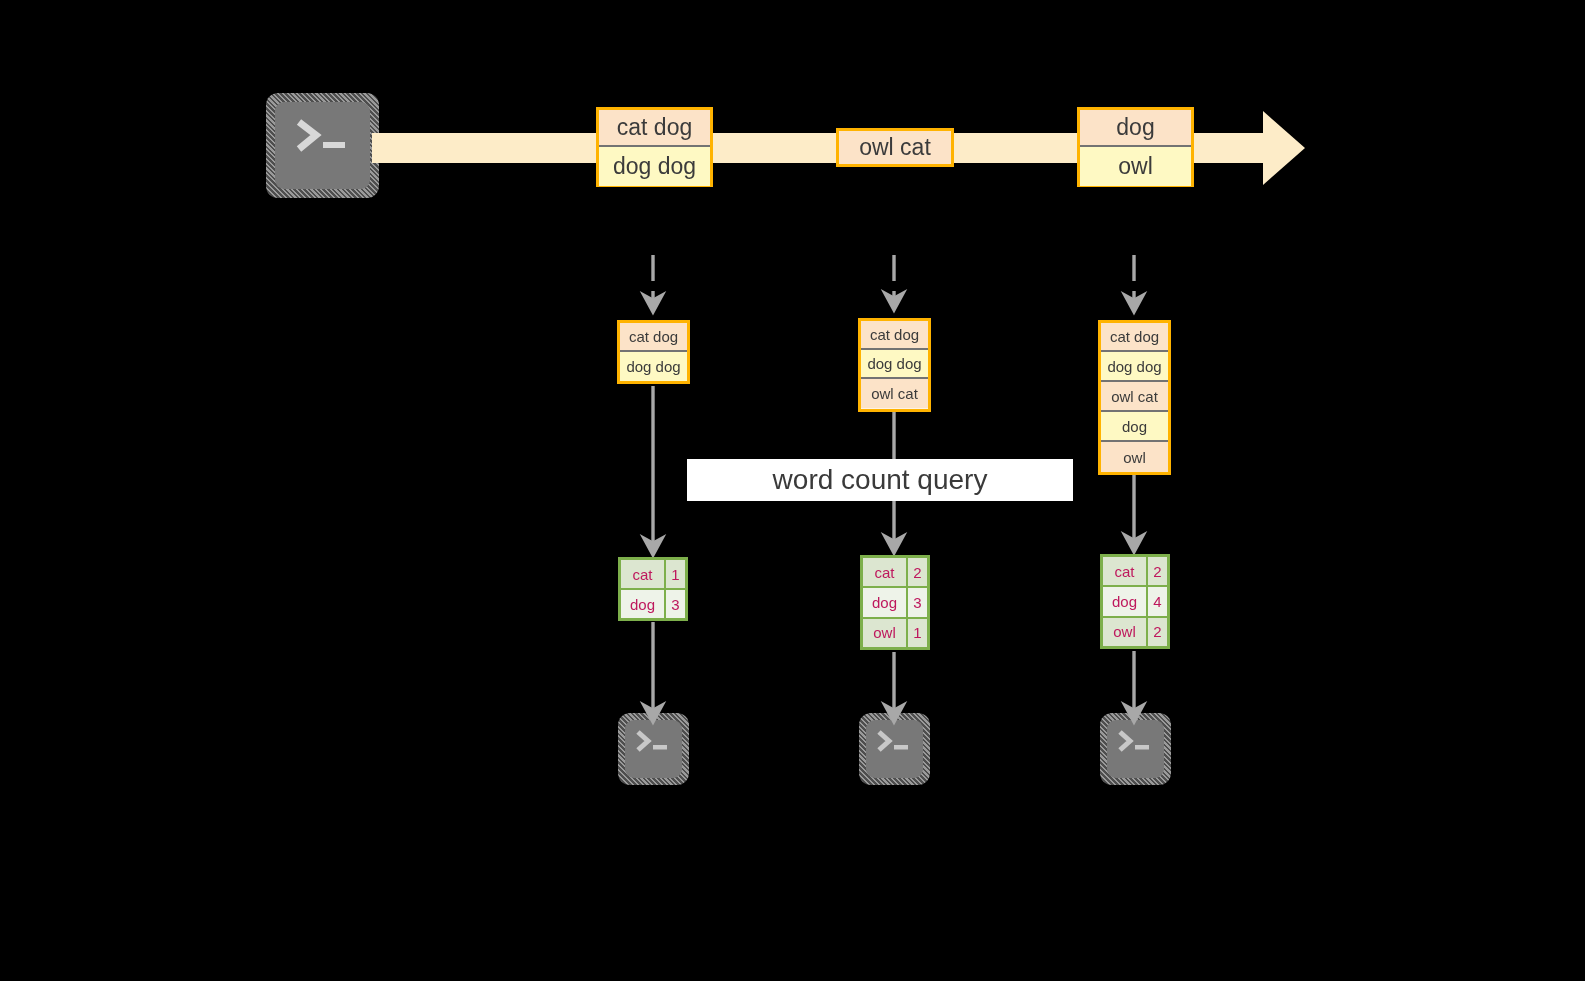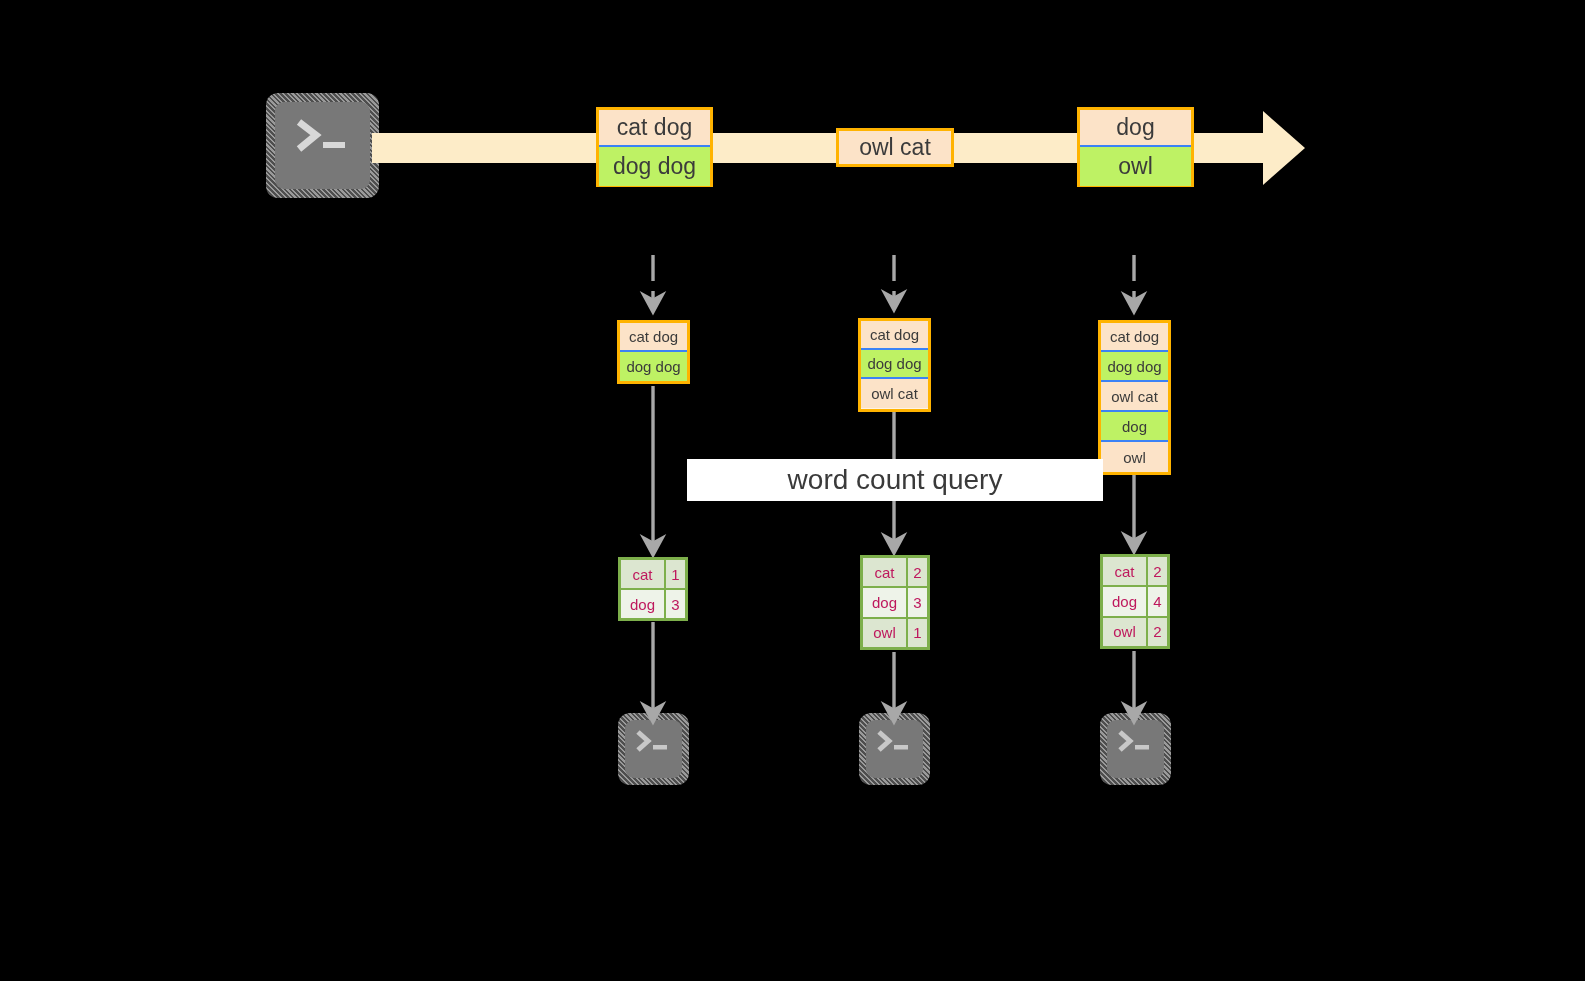--- a/index.html
+++ b/index.html
@@ -55,27 +55,27 @@
     box-sizing: border-box;
     border: 3px solid #FFB300;
     background: #FFF3E2;
     z-index: 5;
   }
   .obox .orow {
     box-sizing: border-box;
     display: flex;
     align-items: center;
     justify-content: center;
-    border-bottom: 2px solid #3b82f6;
+    border-bottom: 2px solid #737373;
     white-space: nowrap;
     color: #3b3b3b;
   }
   .obox .orow:last-child { border-bottom: none; }
   .obox .orow.shade-a { background: #FCE3C8; }
-  .obox .orow.shade-b { background: #bef264; }
+  .obox .orow.shade-b { background: #fef9c3; }
 
   
   .gtable {
     position: absolute;
     box-sizing: border-box;
     border: 3px solid #7DAF4B;
     background: #EDF2E8;
     z-index: 5;
     display: flex;
     flex-direction: column;
@@ -186,21 +186,21 @@
   </div>
 
   <div class="obox" style="left:1098px; top:320px; width:73px; height:155px; font-size:15px;">
     <div class="orow shade-a" style="height:29px;">cat dog</div>
     <div class="orow shade-b" style="height:30px;">dog dog</div>
     <div class="orow shade-a" style="height:30px;">owl cat</div>
     <div class="orow shade-b" style="height:30px;">dog</div>
     <div class="orow shade-a" style="height:30px;">owl</div>
   </div>
 
-  <div class="query-band" style="left:687px; top:459px; width:416px; height:42px; font-size:28px;">
+  <div class="query-band" style="left:687px; top:459px; width:386px; height:42px; font-size:28px;">
     <span>word count query</span>
   </div>
 
   <div class="gtable" style="left:618px; top:557px; width:70px; height:64px; font-size:15px;">
     <div class="grow shade-a">
       <div class="gcell key" style="width:45px;">cat</div>
       <div class="gcell val" style="flex:1;">1</div>
     </div>
     <div class="grow shade-b">
       <div class="gcell key" style="width:45px;">dog</div>

